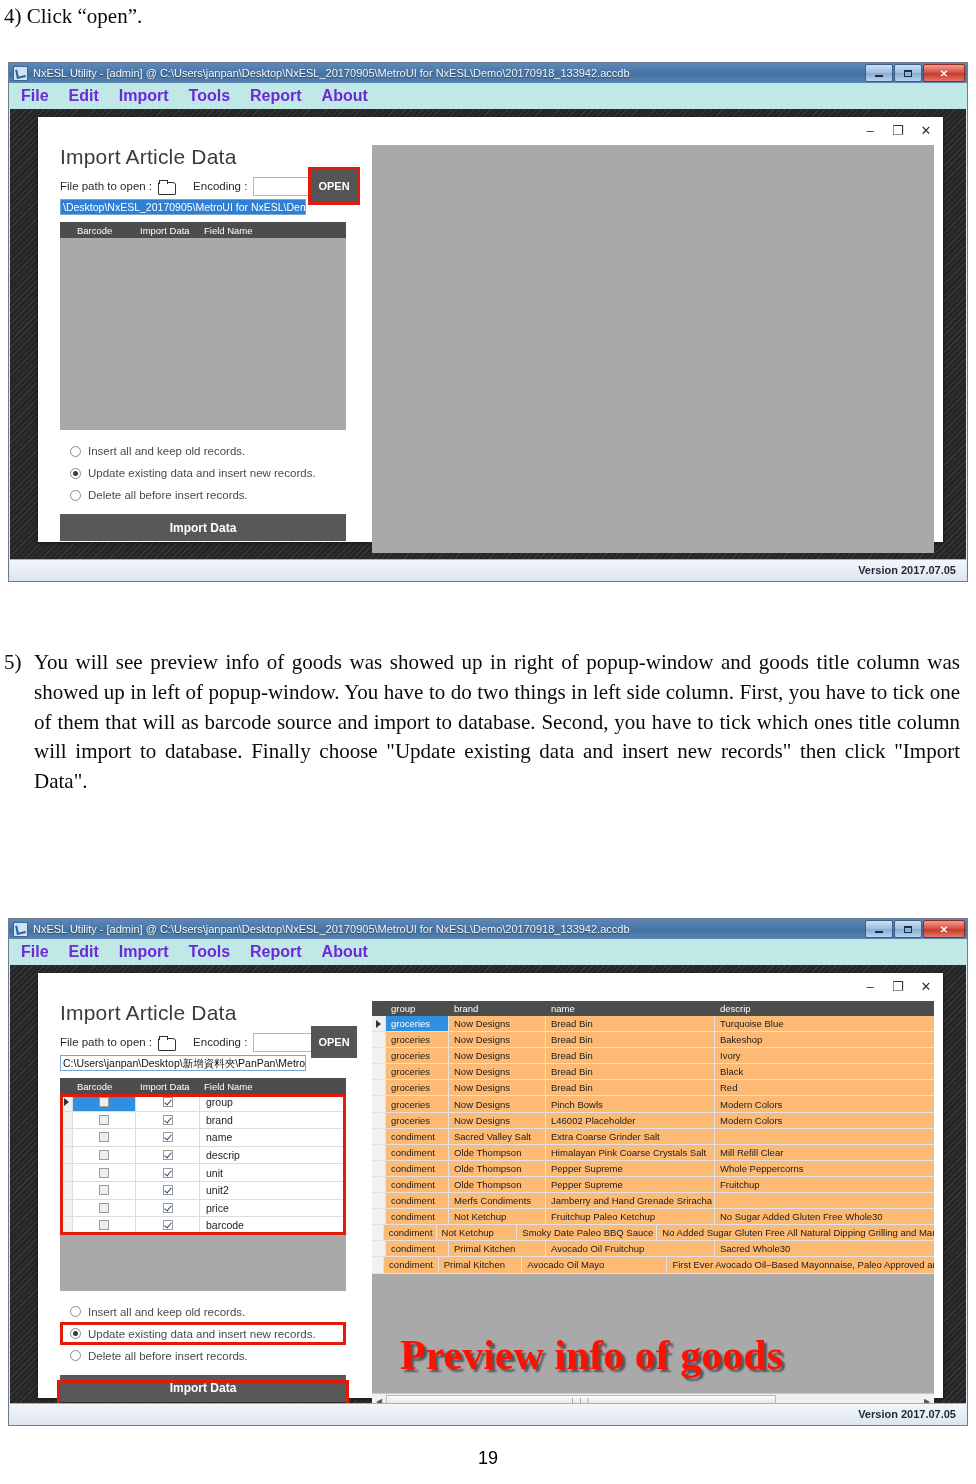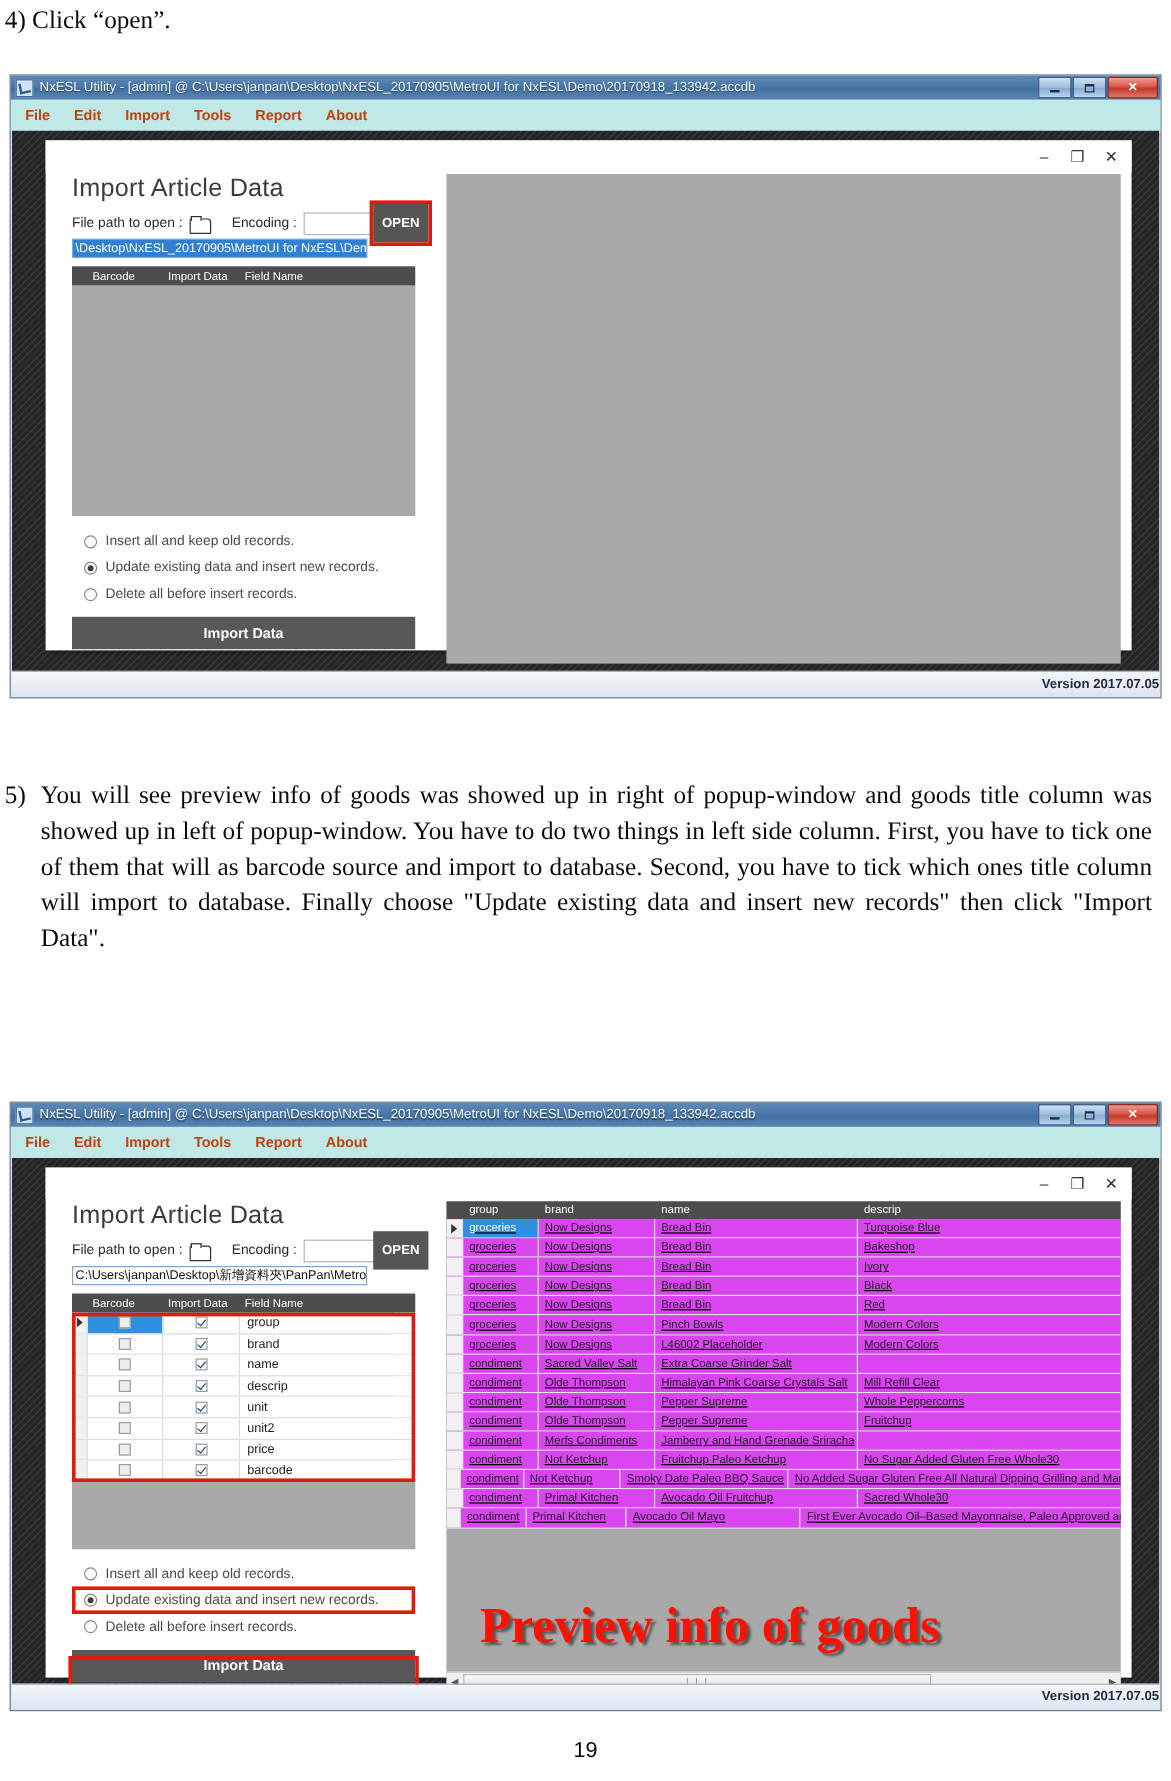--- a/index.html
+++ b/index.html
@@ -122,23 +122,23 @@
   .menubar {
     height: 26px;
     background: #bfe8e6;
     display: flex;
     align-items: center;
     padding-left: 12px;
     gap: 20px;
   }
   .menu-item {
     font-family: "Liberation Sans", sans-serif;
-    font-size: 12px;
+    font-size: 16px;
     font-weight: bold;
-    color: #c2410c;
+    color: #6d28d9;
   }
 
   
   .workarea {
     position: absolute;
     left: 1px; right: 1px;
     top: 46px;
     bottom: 22px;
     background-color: #2c2c2c;
     background-image: repeating-linear-gradient(
@@ -150,20 +150,21 @@
   }
   .statusbar {
     position: absolute;
     left: 1px; right: 1px; bottom: 1px;
     height: 21px;
     background: linear-gradient(to bottom, #f3f6fa, #dde6f0);
     border-top: 1px solid #9fb2c8;
     display: flex;
     align-items: center;
     justify-content: flex-end;
+    padding-right: 10px;
     box-sizing: border-box;
   }
   .statusbar span {
     font-family: "Liberation Sans", sans-serif;
     font-size: 11px;
     font-weight: bold;
     color: #1d2936;
   }
 
   
@@ -285,21 +286,21 @@
   }
   .path-input.selected {
     background: #2f7fd4;
     color: #ffffff;
   }
 
   
   .lgrid {
     margin-top: 7px;
     width: 286px;
-    background: #c4b5fd;
+    background: #bef264;
   }
   .lgrid-head {
     display: flex;
     height: 16px;
     background: #4d4d4d;
     align-items: center;
   }
   .lgrid-head div {
     font-family: "Liberation Sans", sans-serif;
     font-size: 9.5px;
@@ -449,24 +450,23 @@
   }
   .rc-mark { width: 14px; padding-left: 0 !important; }
   .rc-group { width: 63px; }
   .rc-brand { width: 97px; }
   .rc-name  { width: 169px; }
   .rc-desc  { flex: 1 1 auto; }
 
   .rgrid-row {
     display: flex;
     height: 15.1px;
-    background: #d946ef;
+    background: #fdba74;
     border-bottom: 1px solid #e2e2e2;
     align-items: center;
-    text-decoration: underline;
   }
   .rgrid-row > div {
     height: 100%;
     box-sizing: border-box;
     display: flex;
     align-items: center;
     padding-left: 5px;
     border-right: 1px solid #e2e2e2;
     font-family: "Liberation Sans", sans-serif;
     font-size: 9.5px;

